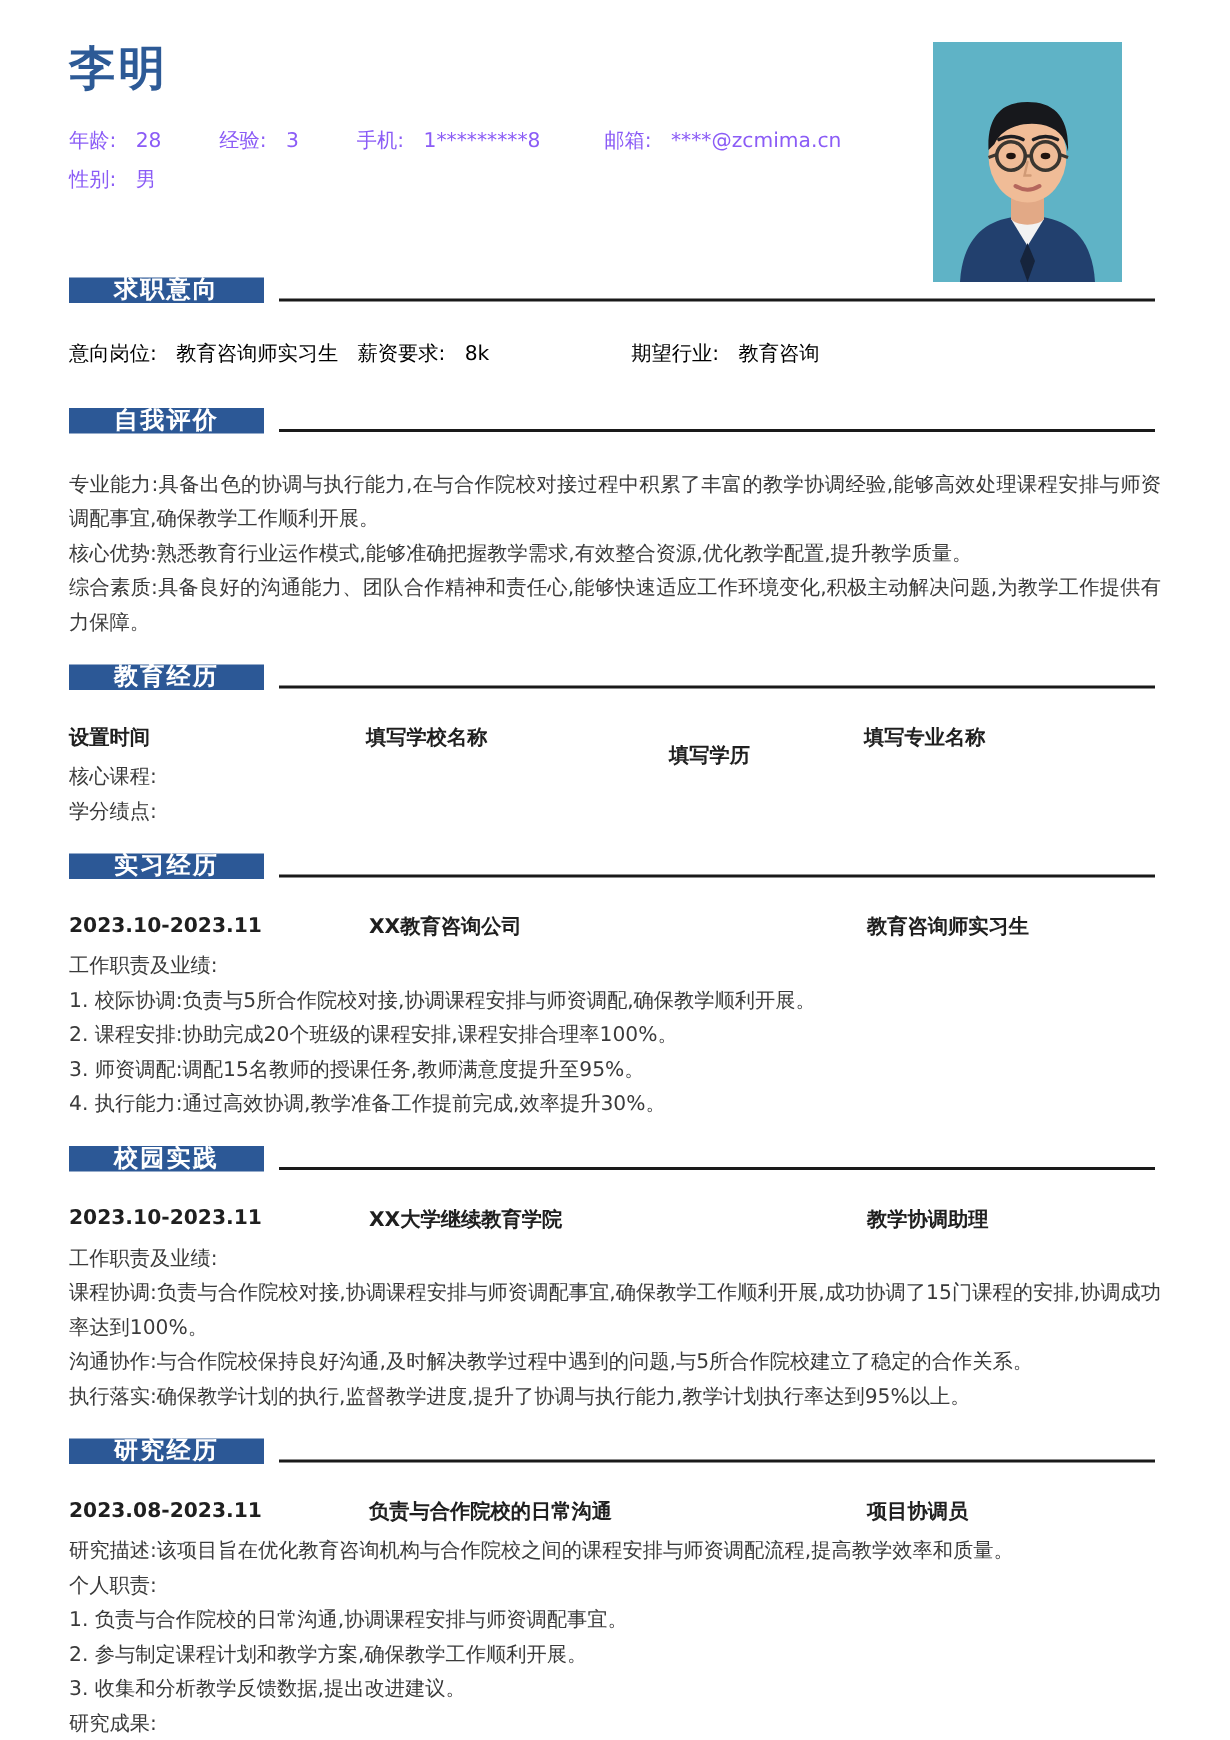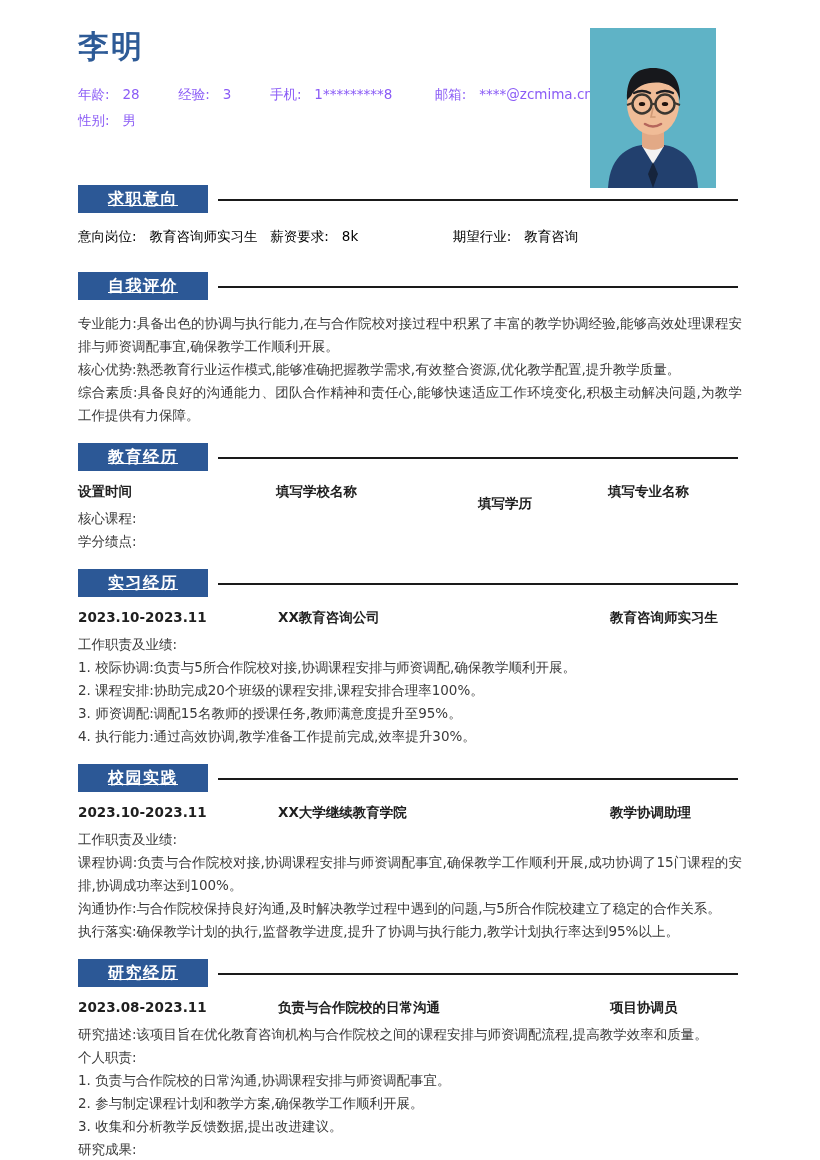--- a/index.html
+++ b/index.html
@@ -13,21 +13,21 @@
     overflow: hidden;
     font-family: "DejaVu Sans", "Liberation Sans", sans-serif;
     color: #333333;
     -webkit-font-smoothing: antialiased;
   }
   .page {
     position: relative;
     width: 820px;
     height: 1160px;
     box-sizing: border-box;
-    padding: 0 78px;
+    padding: 0 46px;
     background: #ffffff;
   }
 
   
   .header {
     position: relative;
     height: 185px;
     padding-top: 28px;
     box-sizing: border-box;
   }
@@ -64,33 +64,32 @@
   .section { margin: 0; }
   .sec-head {
     position: relative;
     height: 30px;
     margin-bottom: 10px;
   }
   .sec-bar {
     position: absolute;
     left: 0;
     top: 0;
-    height: 28px;
+    height: 17px;
     min-width: 130px;
     background: #2c5896;
     color: #ffffff;
     font-size: 16px;
     font-weight: bold;
     letter-spacing: 1.5px;
     display: flex;
     align-items: center;
     justify-content: center;
     padding: 0 16px;
     box-sizing: border-box;
-    text-decoration: underline;
   }
   .sec-rule {
     position: absolute;
     left: 140px;
     right: 4px;
     top: 14px;
     height: 1.6px;
     background: #1a1a1a;
   }
 

